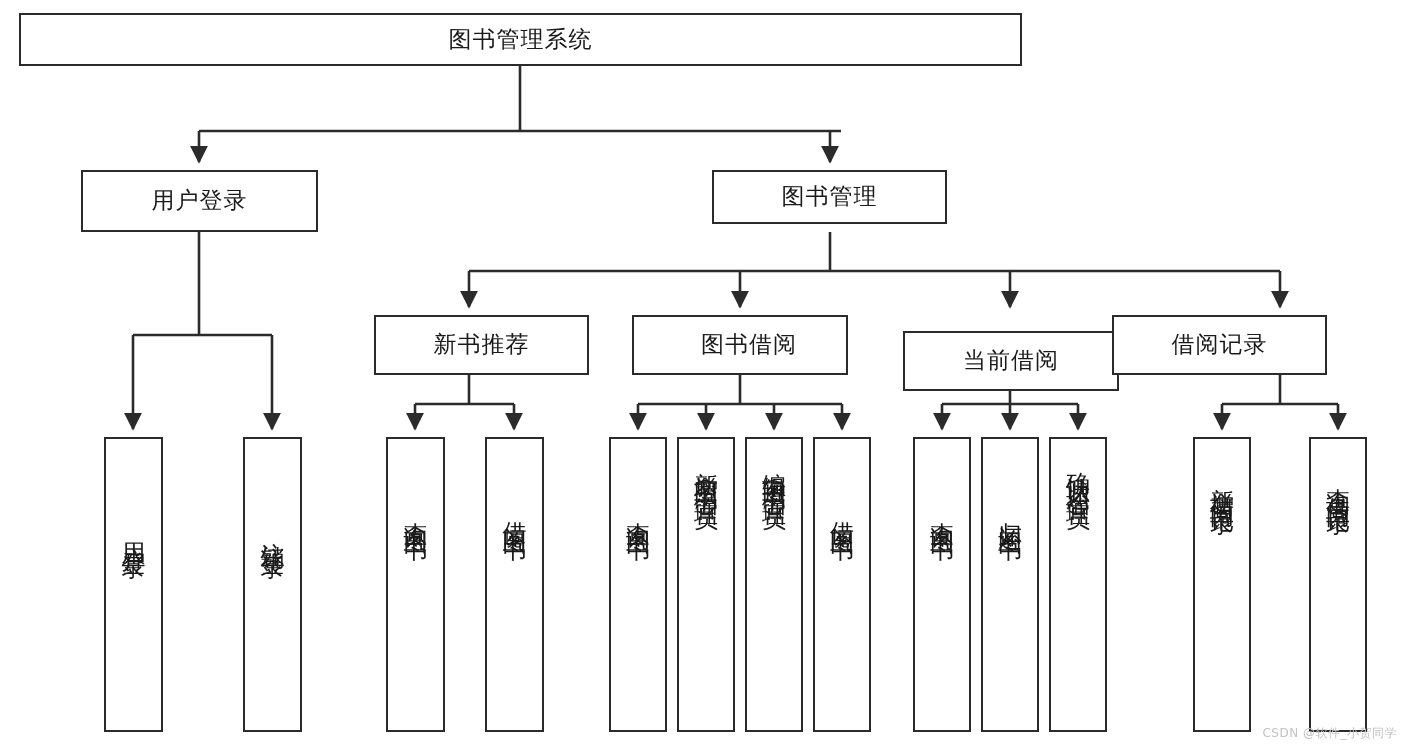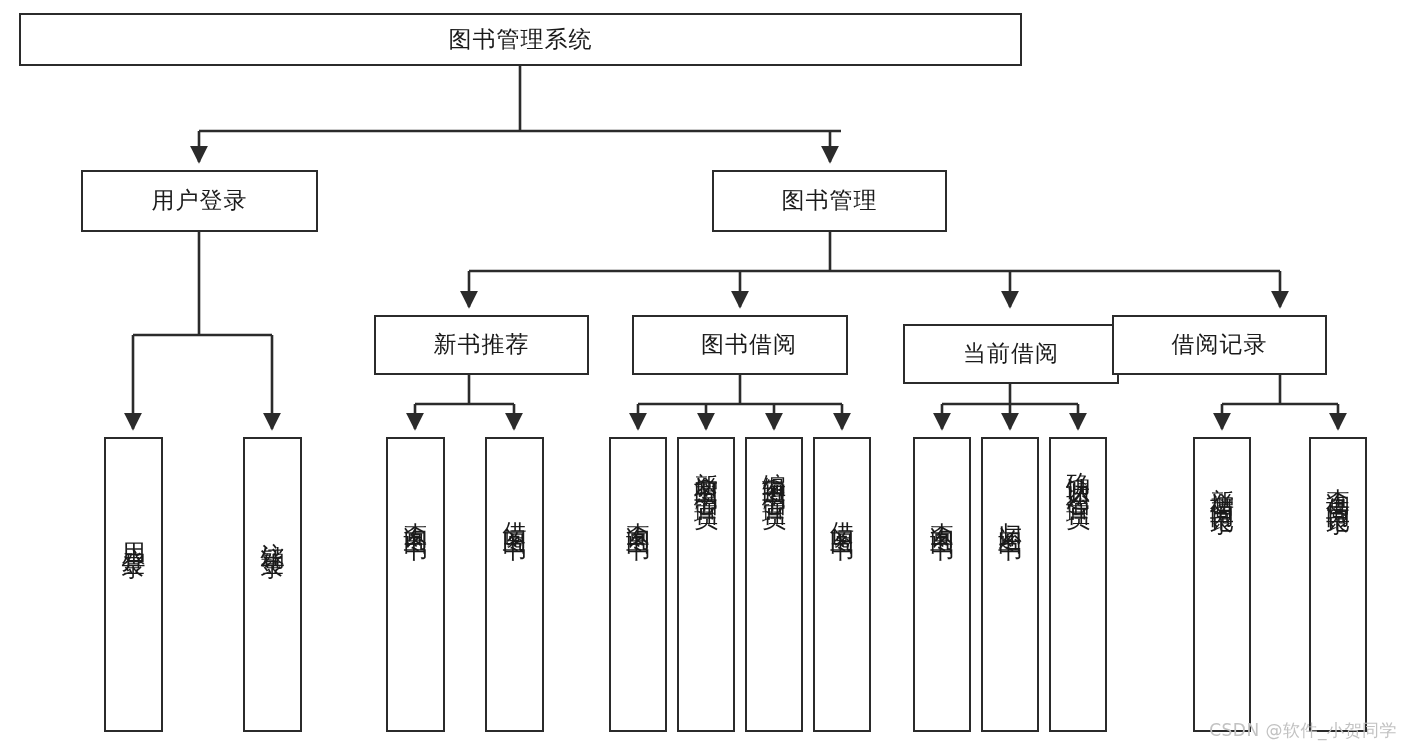--- a/index.html
+++ b/index.html
@@ -74,21 +74,21 @@
   .node.v.mid3 .lbl {
     margin-top: 24px;
   }
   .node.v.mid4 .lbl {
     margin-top: 8px;
   }
   .watermark {
     position: absolute;
     right: 8px;
     bottom: 5px;
-    font-size: 17px;
+    font-size: 12px;
     color: #c2c2c2;
     white-space: nowrap;
     letter-spacing: 0.5px;
   }
 </style>
 </head>
 <body>
 
 <div id="canvas">
 
@@ -142,31 +142,31 @@
     </g>
   </svg>
 
   <div class="node root h" style="left:19px; top:13px; width:1003px; height:53px;">
     <span class="lbl">图书管理系统</span>
   </div>
 
   <div class="node h" style="left:81px; top:170px; width:237px; height:62px;">
     <span class="lbl">用户登录</span>
   </div>
-  <div class="node h" style="left:712px; top:170px; width:235px; height:62px;">
+  <div class="node h" style="left:712px; top:170px; width:235px; height:54px;">
     <span class="lbl">图书管理</span>
   </div>
 
   <div class="node h" style="left:362px; top:315px; width:215px; height:60px;margin-left:12px;">
     <span class="lbl">新书推荐</span>
   </div>
   <div class="node h" style="left:632px; top:315px; width:216px; height:60px;padding-left:18px;">
     <span class="lbl">图书借阅</span>
   </div>
-  <div class="node h" style="left:903px; top:324px; width:216px; height:60px;">
+  <div class="node h" style="left:903px; top:331px; width:216px; height:60px;">
     <span class="lbl">当前借阅</span>
   </div>
   <div class="node h" style="left:1112px; top:315px; width:215px; height:60px;">
     <span class="lbl">借阅记录</span>
   </div>
 
   <div class="node v mid" style="left:104px; top:437px; width:59px; height:295px;">
     <span class="lbl">用户登录</span>
   </div>
   <div class="node v mid" style="left:243px; top:437px; width:59px; height:295px;">

